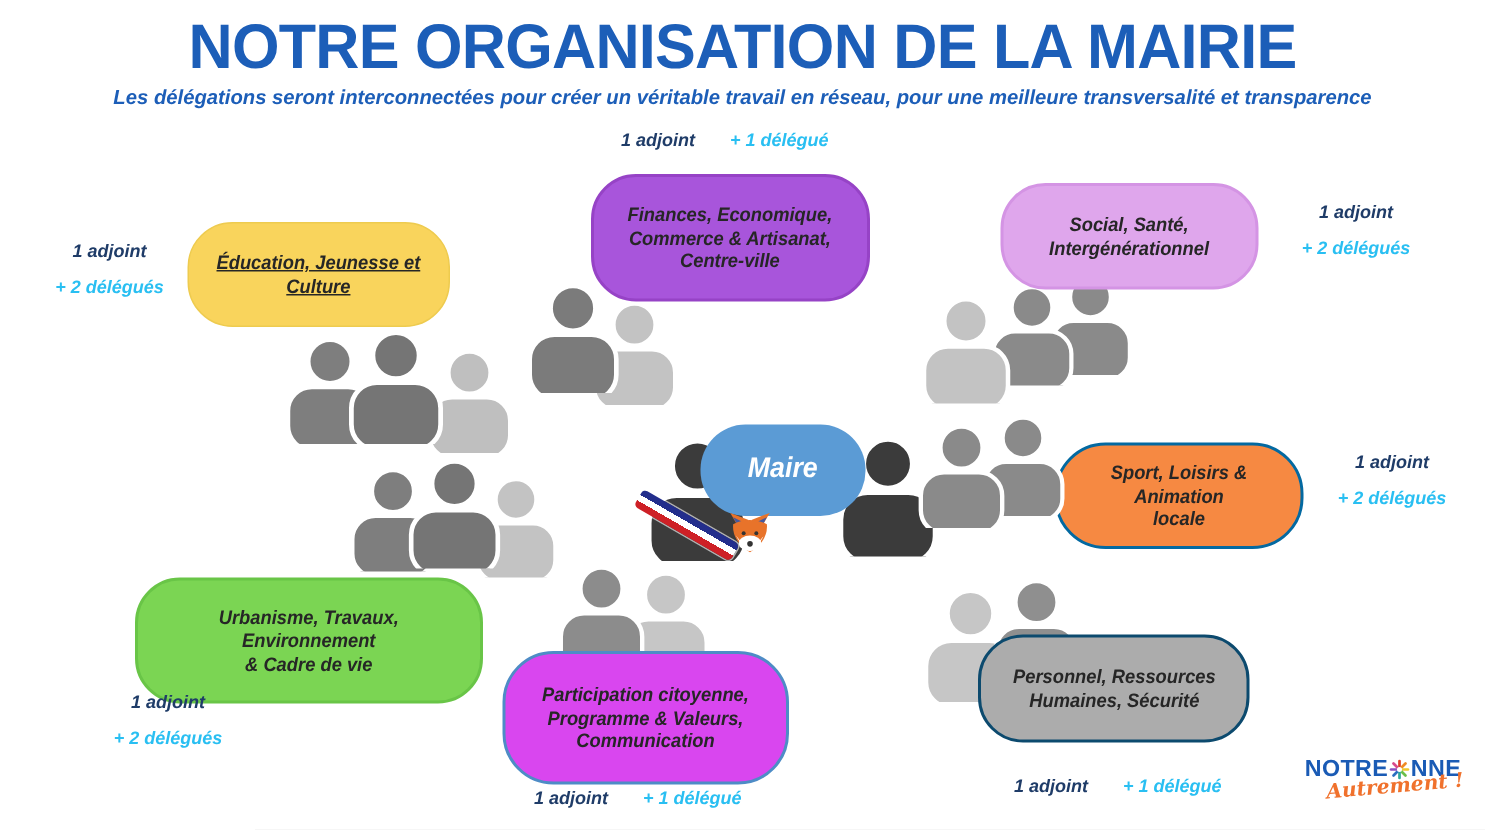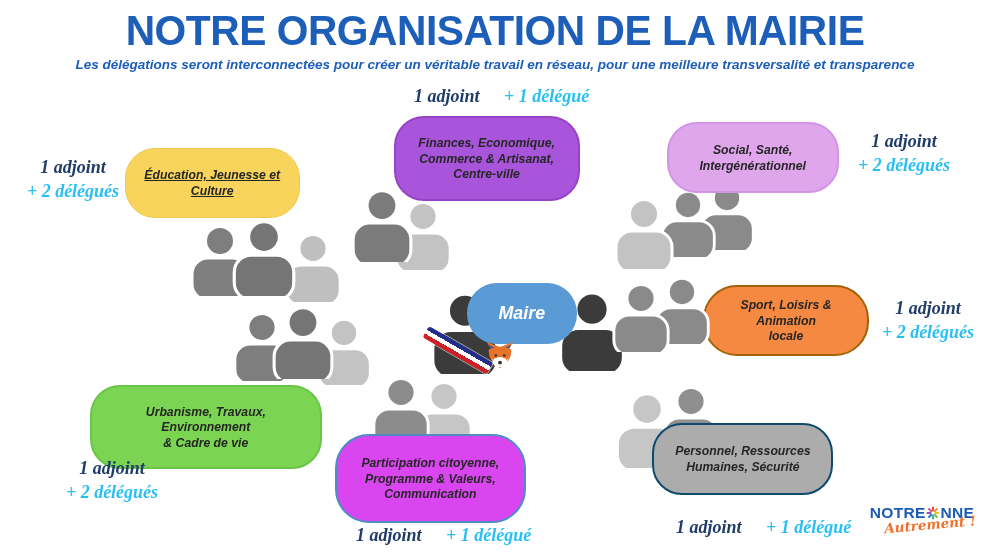--- a/index.html
+++ b/index.html
@@ -23,27 +23,27 @@
   .bubble {
     position:absolute; display:flex; align-items:center; justify-content:center;
     text-align:center; border-radius:30px; z-index:5;
     color:#262626; font-weight:bold; font-style:italic; font-size:13px;
     line-height:1.2; white-space:pre-line; padding:4px 8px;
   }
   .bubble .lbl { transform:scaleX(0.94); }
   .b-education    { left:125px; top:148px; width:175px; height:70px;  border:1px solid #EECB4F; }
   .b-finances     { left:394px; top:116px; width:186px; height:85px;  border:2px solid #9643C6; }
   .b-social       { left:667px; top:122px; width:172px; height:71px;  border:2px solid #D494E4; }
-  .b-sport        { left:703px; top:285px; width:166px; height:71px;  border:2px solid #a16207; border-radius:34px; }
+  .b-sport        { left:703px; top:295px; width:166px; height:71px;  border:2px solid #0369a1; border-radius:34px; }
   .b-urbanisme    { left:90px;  top:385px; width:232px; height:84px;  border:2px solid #69C547; }
   .b-participation{ left:335px; top:434px; width:191px; height:89px;  border:2px solid #4E8CC6; border-radius:34px; }
   .b-personnel    { left:652px; top:423px; width:181px; height:72px;  border:2px solid #0c4a6e; }
   .b-maire        { left:467px; top:283px; width:110px; height:61px;  color:#ffffff; font-size:19px; z-index:5; }
   
-  .anno { position:absolute; font-weight:bold; font-style:italic; font-size:18px; z-index:8;font-family:Liberation Serif, serif; }
+  .anno { position:absolute; font-weight:bold; font-style:italic; font-size:12px; z-index:8; }
   .anno .adj { color:#1F3C68; display:block; }
   .anno .del { color:#29BFF2; display:block; }
   .anno.stack { text-align:center; line-height:24px; }
   .anno.row .adj, .anno.row .del { display:inline-block; }
   .anno.row .del { margin-left:20px; }
   .a-education { left:14px;  top:155px; width:118px; }
   .a-finances  { left:414px; top:86px; }
   .a-social    { left:845px; top:129px; width:118px; }
   .a-sport     { left:872px; top:296px; width:112px; }
   .a-urbanisme { left:46px;  top:456px; width:132px; }

